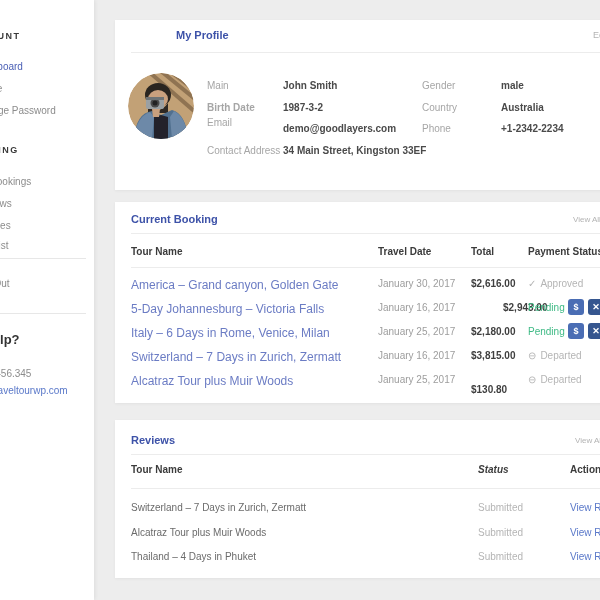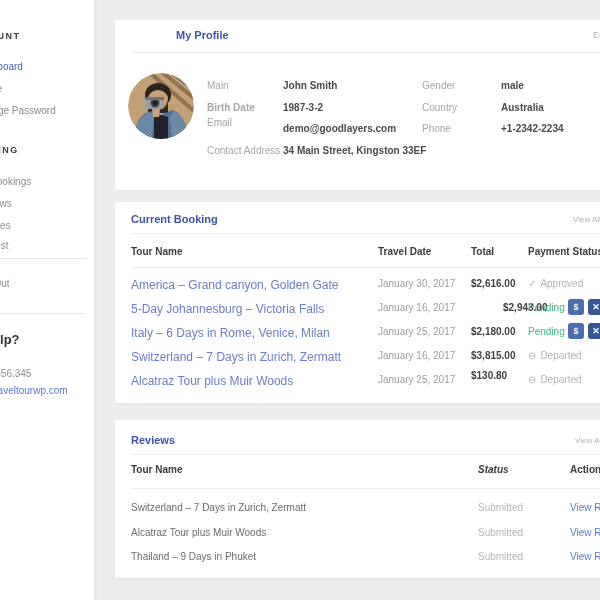--- a/index.html
+++ b/index.html
@@ -170,21 +170,21 @@
   <div>
     <div class="abs td-tour" style="left:16px;top:148px;">Switzerland – 7 Days in Zurich, Zermatt</div>
     <div class="abs td-date" style="left:263px;top:148px;">January 16, 2017</div>
     <div class="abs td-total" style="left:356px;top:148px;">$3,815.00</div>
     <div class="abs td-status" style="left:413px;top:148px;"><span class="status-ico">⊖</span><span>Departed</span></div>
   </div>
 
   <div>
     <div class="abs td-tour" style="left:16px;top:172px;">Alcatraz Tour plus Muir Woods</div>
     <div class="abs td-date" style="left:263px;top:172px;">January 25, 2017</div>
-    <div class="abs td-total" style="left:356px;top:168px;">$130.80</div>
+    <div class="abs td-total" style="left:356px;top:182px;">$130.80</div>
     <div class="abs td-status" style="left:413px;top:172px;"><span class="status-ico">⊖</span><span>Departed</span></div>
   </div>
 </div>
 
 <div class="card" style="top:420px;height:158px;">
   <div class="abs card-title" style="top:14px;">Reviews</div>
   <div class="abs view-all" style="left:460px;top:16px;">View All</div>
   <div class="card-divider" style="top:34px;"></div>
 
   <div class="abs th" style="left:16px;top:44px;">Tour Name</div>
@@ -196,17 +196,17 @@
     <div class="abs td-tour-gray" style="left:16px;top:82px;">Switzerland – 7 Days in Zurich, Zermatt</div>
     <div class="abs td-status" style="left:363px;top:82px;">Submitted</div>
     <div class="abs action-link" style="left:455px;top:82px;">View Review</div>
   </div>
   <div>
     <div class="abs td-tour-gray" style="left:16px;top:107px;">Alcatraz Tour plus Muir Woods</div>
     <div class="abs td-status" style="left:363px;top:107px;">Submitted</div>
     <div class="abs action-link" style="left:455px;top:107px;">View Review</div>
   </div>
   <div>
-    <div class="abs td-tour-gray" style="left:16px;top:131px;">Thailand – 9 Days in Phuket</div>
+    <div class="abs td-tour-gray" style="left:16px;top:131px;">Thailand – 4 Days in Phuket</div>
     <div class="abs td-status" style="left:363px;top:131px;">Submitted</div>
     <div class="abs action-link" style="left:455px;top:131px;">View Review</div>
   </div>
 </div>
 
 </body></html>

